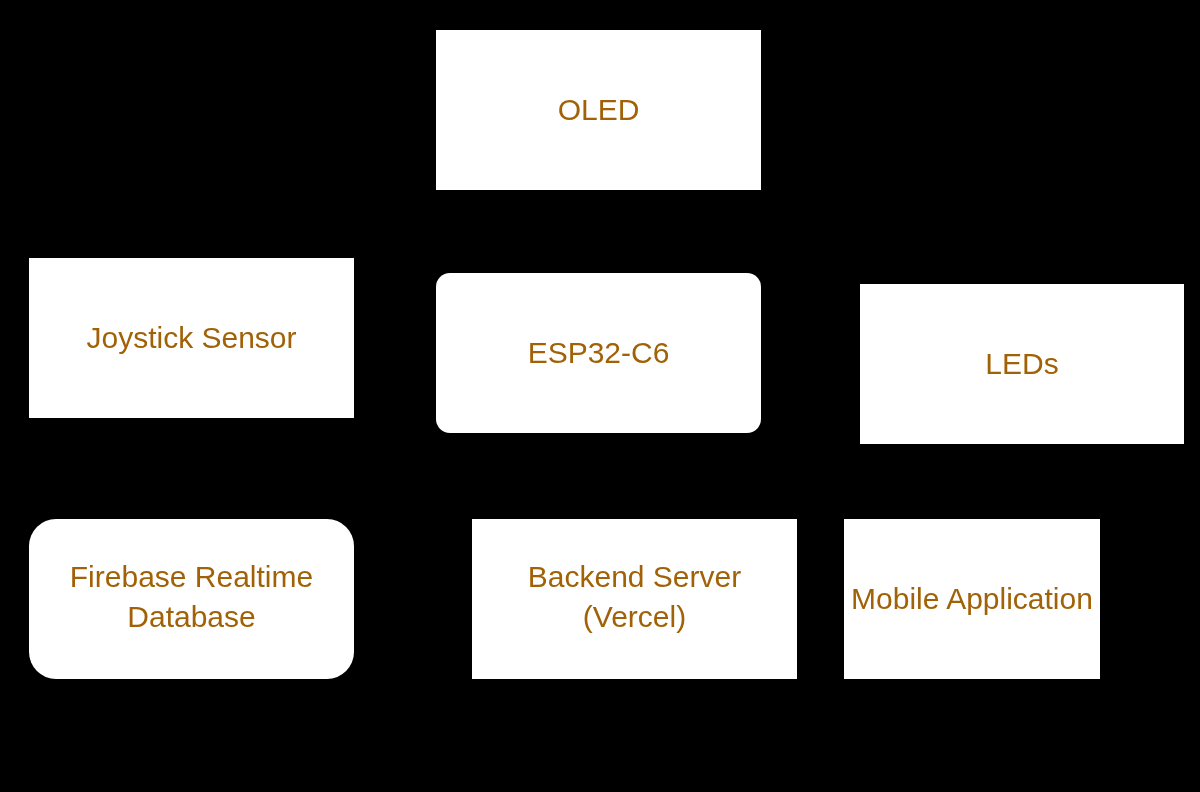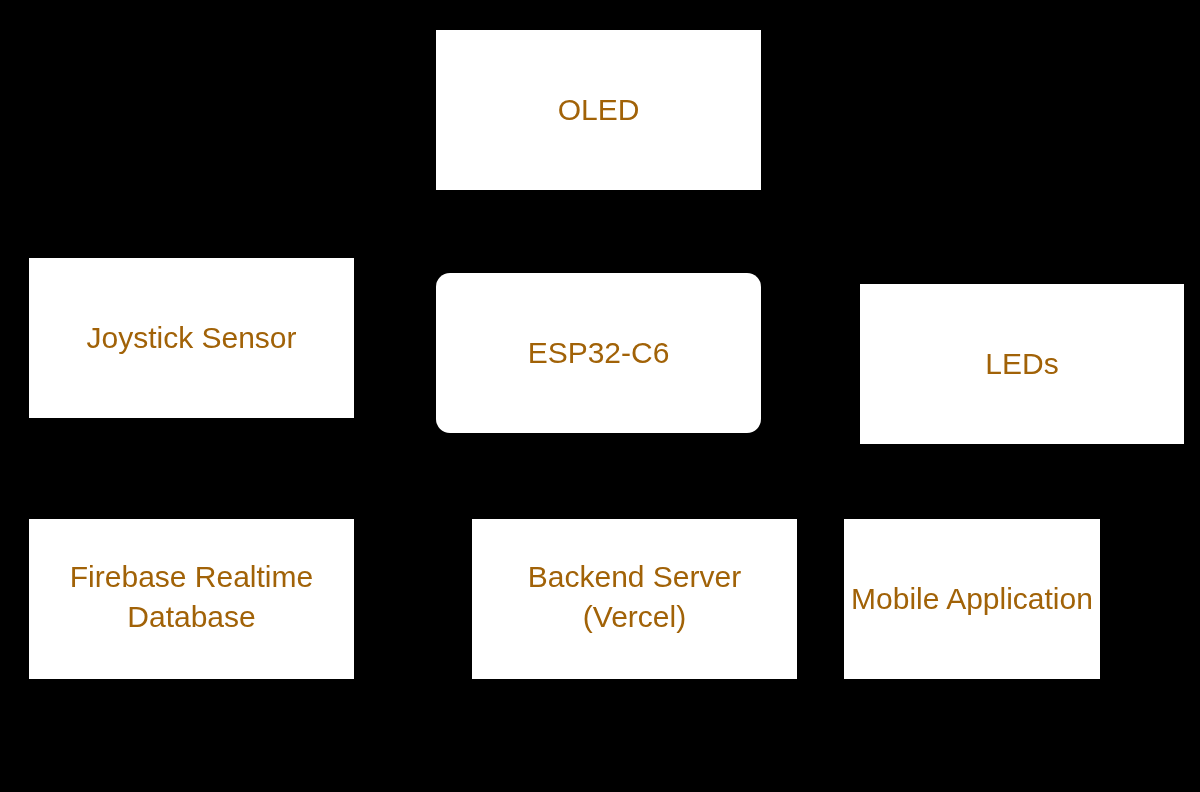--- a/index.html
+++ b/index.html
@@ -57,21 +57,21 @@
   </div>
 
   <div class="node-box lines-1" style="left:436px; top:273px; width:325px; height:160px;border-radius:14px;">
     <div class="node-label">ESP32-C6</div>
   </div>
 
   <div class="node-box lines-1" style="left:860px; top:273px; width:324px; height:160px;margin-top:11px;">
     <div class="node-label">LEDs</div>
   </div>
 
-  <div class="node-box lines-2" style="left:29px; top:519px; width:325px; height:160px;">
+  <div class="node-box lines-2" style="left:29px; top:519px; width:325px; height:160px;border-radius:27px;">
     <div class="node-label">Firebase Realtime
 Database</div>
   </div>
 
   <div class="node-box lines-2" style="left:436px; top:519px; width:325px; height:160px;margin-left:36px;">
     <div class="node-label">Backend Server
 (Vercel)</div>
   </div>
 
   <div class="node-box lines-1" style="left:844px; top:519px; width:256px; height:160px;">

